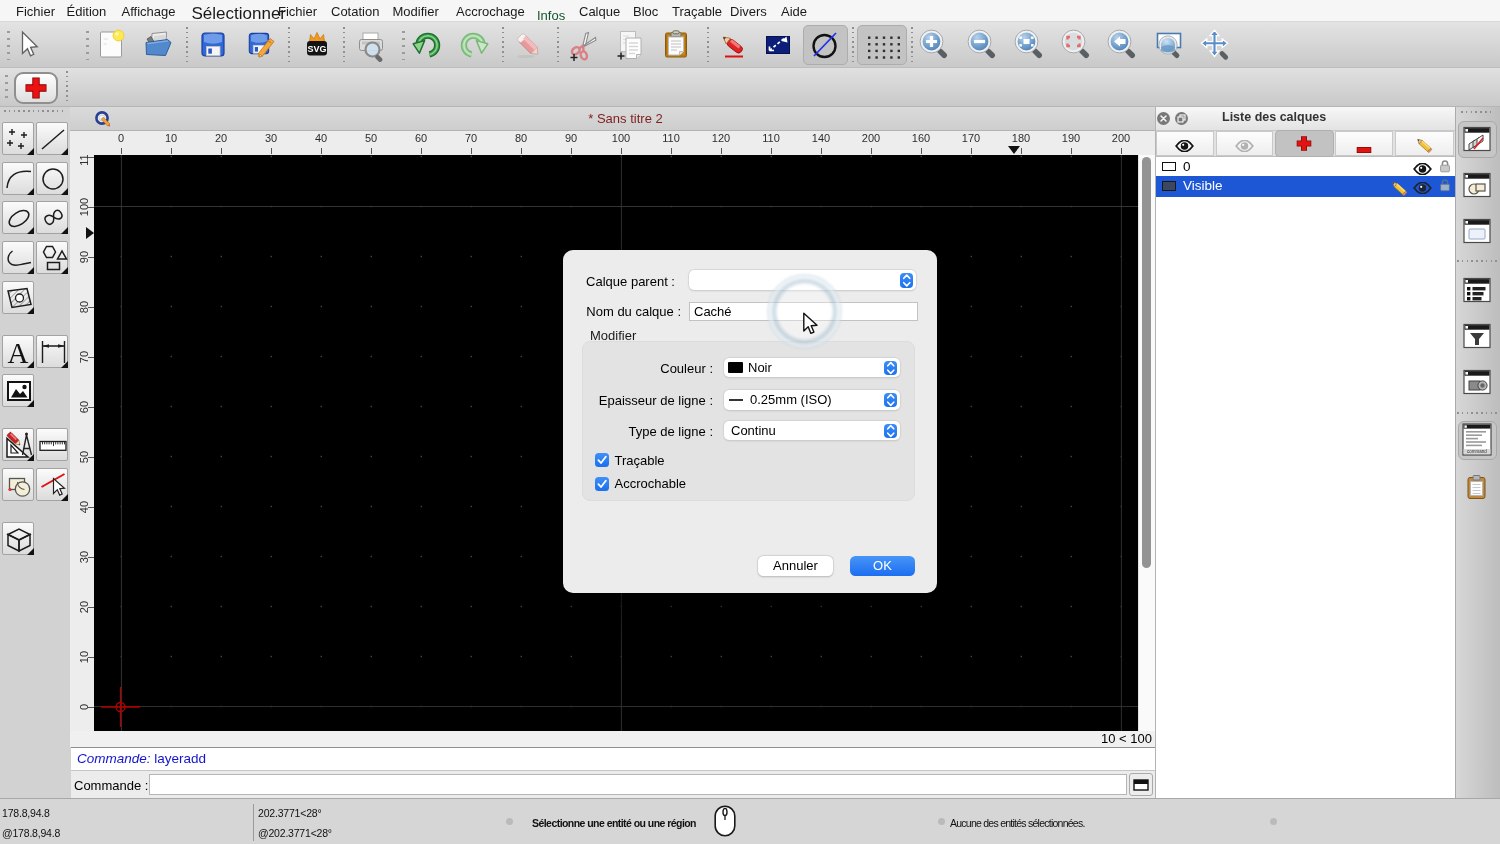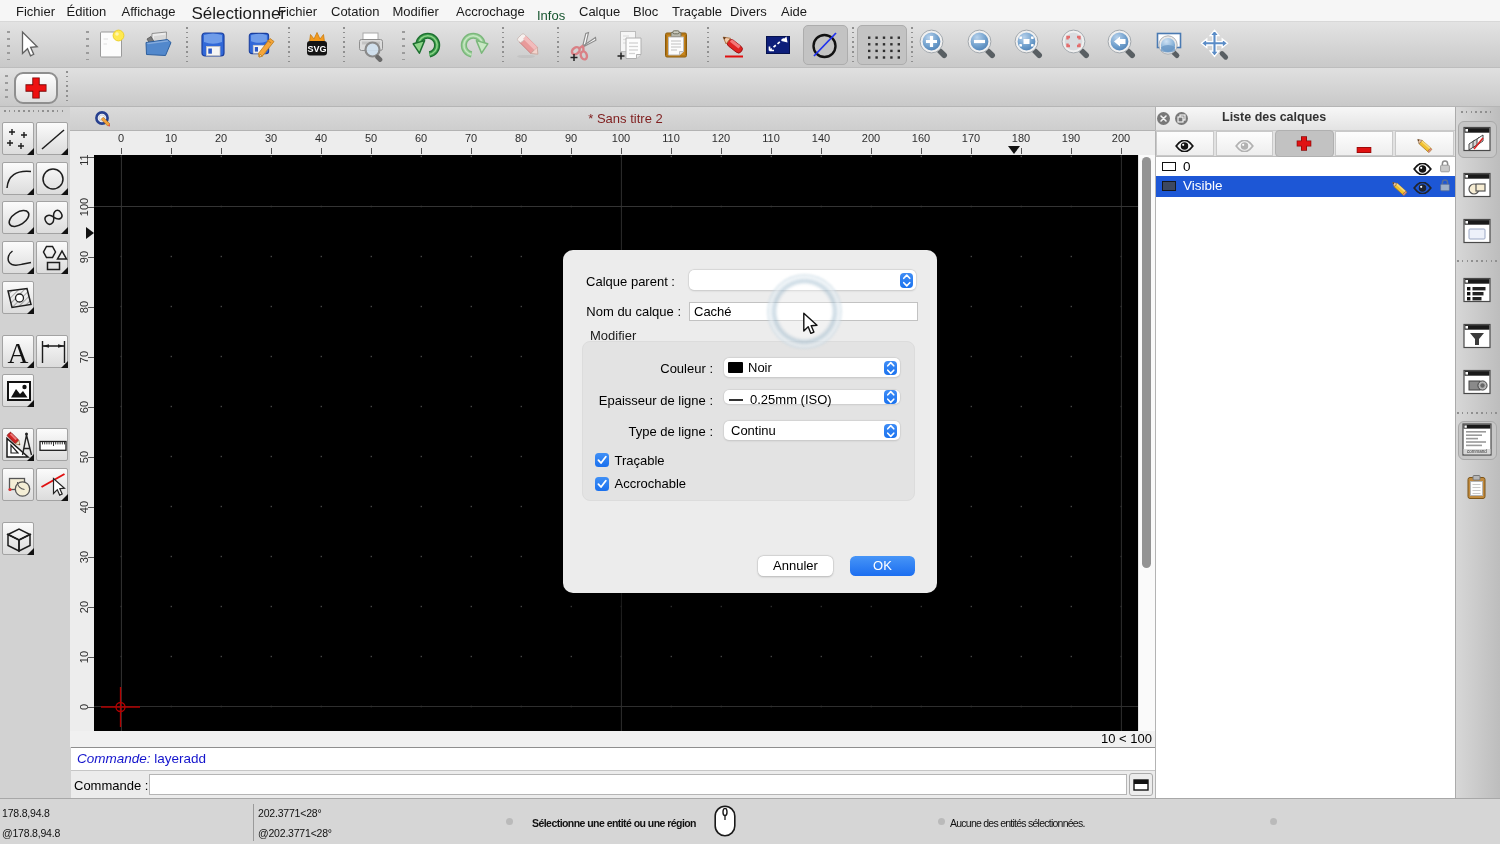--- a/index.html
+++ b/index.html
@@ -952,21 +952,21 @@
 <div style="position:absolute;left:724px;top:358px;width:176px;height:19px;background:#fff;border-radius:5px;box-shadow:0 0 0 0.5px #cdcdcd,0 0.5px 2px rgba(0,0,0,0.15);font-size:13px;color:#000;">
     <div style="position:absolute;left:4px;top:4px;width:15px;height:11px;background:#000;border-radius:1px;"></div>
     <div style="position:absolute;left:24px;top:2px;">Noir</div>
     <div style="position:absolute;right:3px;top:50%;margin-top:-7.0px;width:13.5px;height:14px;border-radius:4px;background:linear-gradient(#3f8df5,#1a72ef);">
       <svg width="13.5" height="14" viewBox="0 0 13.5 14" style="position:absolute;left:0;top:0">
         <path d="M3.75,4.8 L6.75,1.5999999999999996 L9.75,4.8 M3.75,9.2 L6.75,12.4 L9.75,9.2" stroke="#fff" stroke-width="1.6" fill="none" stroke-linecap="round" stroke-linejoin="round"></path>
       </svg>
     </div>
   </div>
 <div style="position:absolute;left:573px;top:392.5px;width:140px;text-align:right;font-size:13px;color:#000;">Epaisseur de ligne :</div>
-<div style="position:absolute;left:724px;top:390px;width:176px;height:14px;background:#fff;border-radius:5px;box-shadow:0 0 0 0.5px #cdcdcd,0 0.5px 2px rgba(0,0,0,0.15);font-size:13px;color:#000;">
+<div style="position:absolute;left:724px;top:390px;width:176px;height:20px;background:#fff;border-radius:5px;box-shadow:0 0 0 0.5px #cdcdcd,0 0.5px 2px rgba(0,0,0,0.15);font-size:13px;color:#000;">
     <div style="position:absolute;left:5px;top:9px;width:14px;height:1.5px;background:#333;"></div>
     <div style="position:absolute;left:26px;top:2px;">0.25mm (ISO)</div>
     <div style="position:absolute;right:3px;top:50%;margin-top:-7.0px;width:13.5px;height:14px;border-radius:4px;background:linear-gradient(#3f8df5,#1a72ef);">
       <svg width="13.5" height="14" viewBox="0 0 13.5 14" style="position:absolute;left:0;top:0">
         <path d="M3.75,4.8 L6.75,1.5999999999999996 L9.75,4.8 M3.75,9.2 L6.75,12.4 L9.75,9.2" stroke="#fff" stroke-width="1.6" fill="none" stroke-linecap="round" stroke-linejoin="round"></path>
       </svg>
     </div>
   </div>
 <div style="position:absolute;left:593px;top:424px;width:120px;text-align:right;font-size:13px;color:#000;">Type de ligne :</div>
 <div style="position:absolute;left:724px;top:421px;width:176px;height:19px;background:#fff;border-radius:5px;box-shadow:0 0 0 0.5px #cdcdcd,0 0.5px 2px rgba(0,0,0,0.15);font-size:13px;color:#000;">

